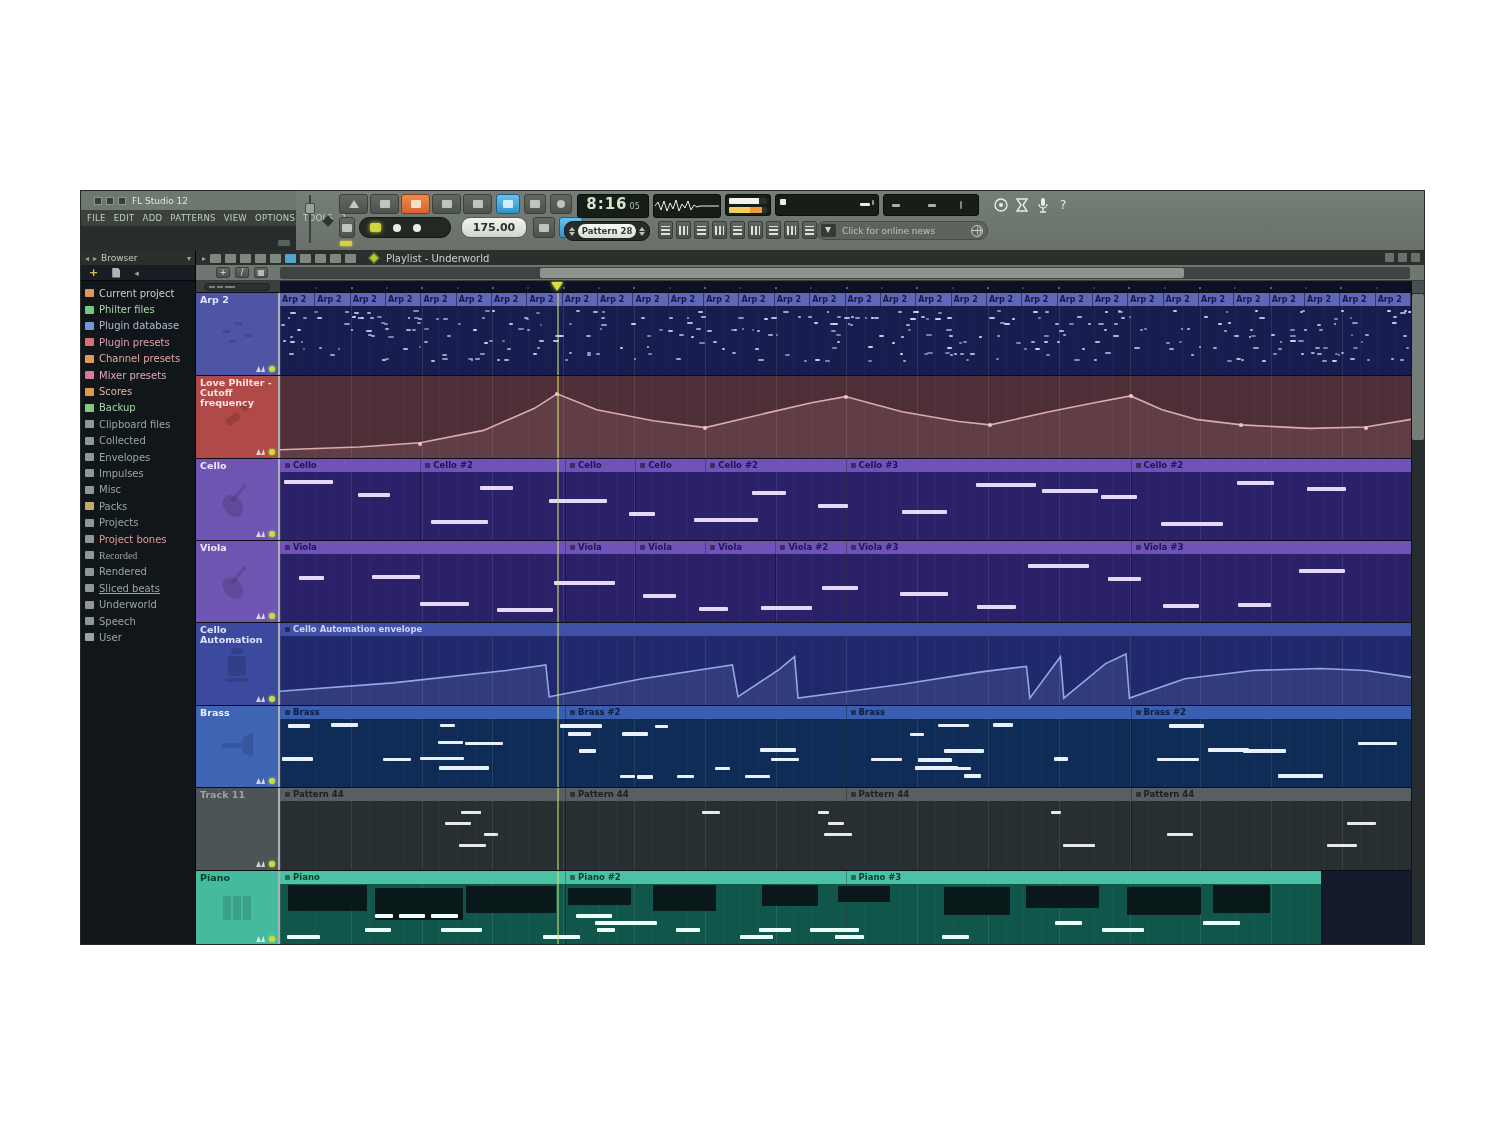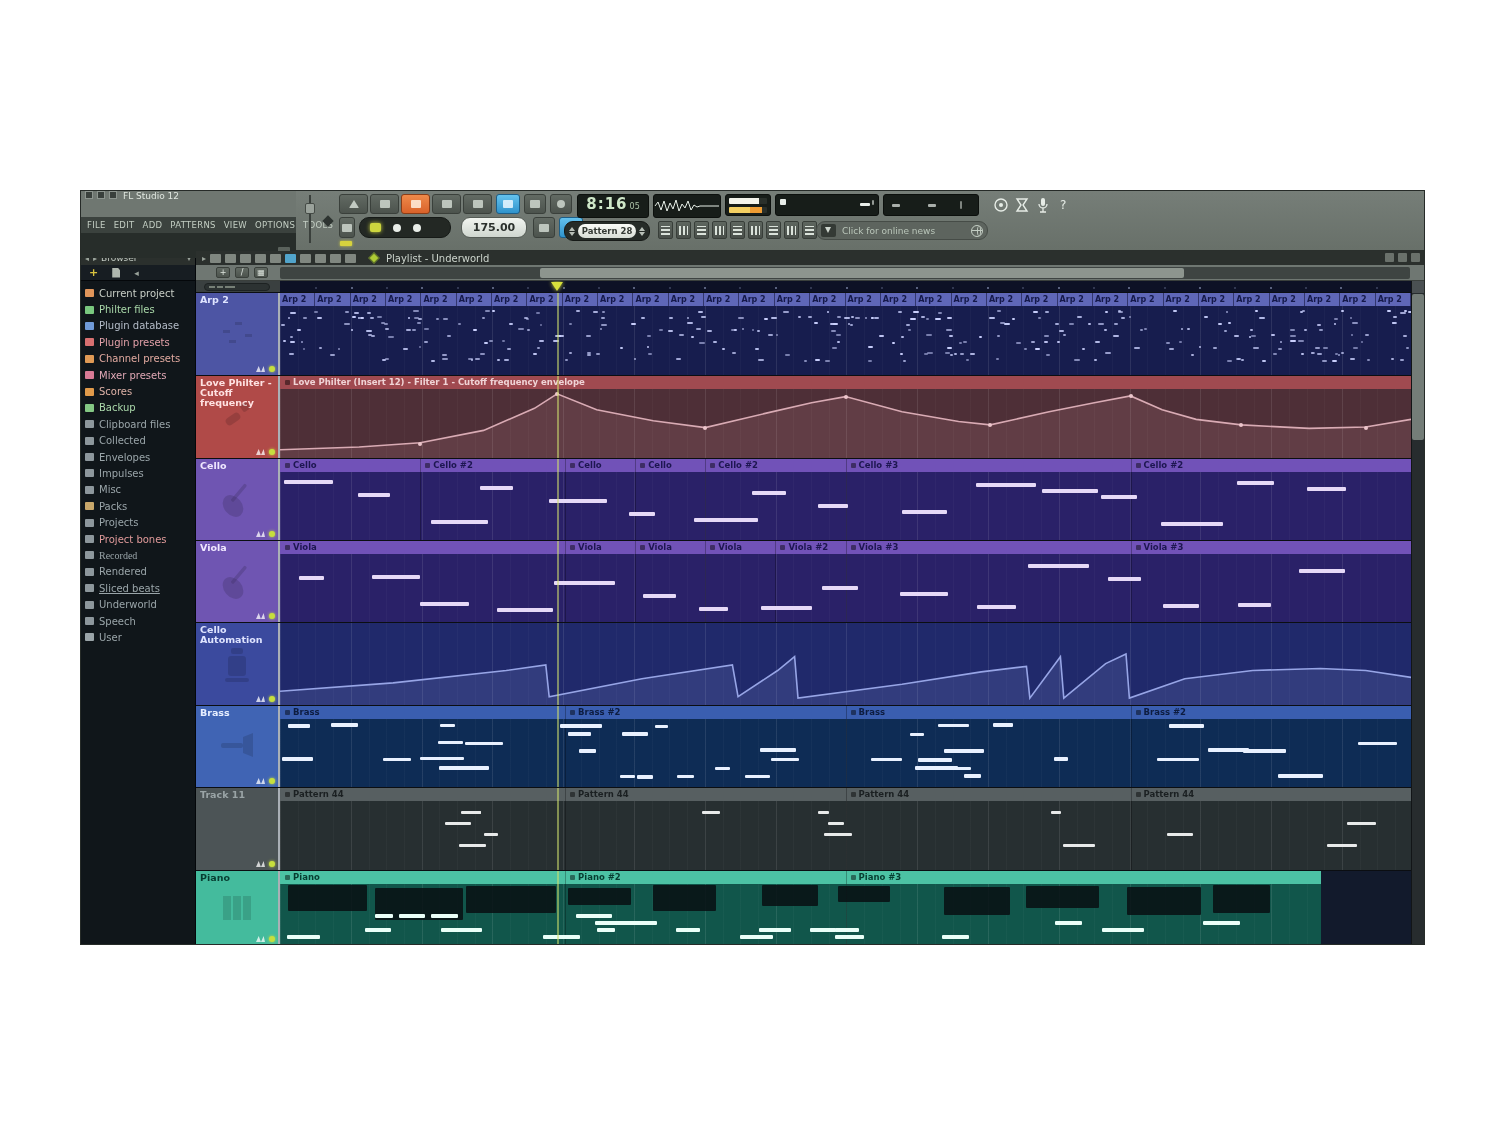--- a/index.html
+++ b/index.html
@@ -4,21 +4,21 @@
 <style>
   html,body{margin:0;padding:0;width:1500px;height:1125px;background:#ffffff;
     font-family:"DejaVu Sans",sans-serif;-webkit-font-smoothing:antialiased;}
   *{box-sizing:border-box;}
   .window{position:absolute;left:80px;top:190px;width:1345px;height:755px;
     background:#6f7772;border:1px solid #262b28;overflow:hidden;font-size:10px;color:#d6ddd6;}
 
   
   .chrome{position:relative;height:60px;background:linear-gradient(#767e78,#687069);border-bottom:1px solid #2a2f2c;}
   .titleblock{position:absolute;left:0;top:0;width:215px;height:60px;}
-  .titlerow{height:26px;display:flex;gap:4px;padding:0 4px;background:#6f7771;}
+  .titlerow{height:19px;display:flex;align-items:center;gap:4px;padding:0 13px;background:#6f7771;}
   .winglyph{width:8px;height:8px;background:#39403c;border:1px solid #8d958f;}
   .apptitle{font-size:9px;color:#dfe6df;margin-left:2px;white-space:nowrap;}
   .menurow{height:16px;display:flex;align-items:center;gap:8px;padding:0 6px;background:#3b423e;}
   .menurow span{font-size:8.5px;color:#c3cec3;letter-spacing:.3px;cursor:default;}
   .hintrow{height:25px;background:#272d2a;position:relative;}
   .hintrow .hintmark{position:absolute;right:6px;bottom:5px;width:12px;height:6px;background:#5a625c;border-radius:1px;}
   .vslider{position:absolute;left:224px;top:4px;width:10px;height:48px;}
   .vslider .trk{position:absolute;left:4px;top:0;width:2px;height:100%;background:#3a403c;}
   .vslider .hnd{position:absolute;left:0;top:8px;width:10px;height:11px;background:#9aa29b;border:1px solid #454b46;border-radius:2px;}
   .diamond{position:absolute;left:243px;top:26px;width:8px;height:8px;background:#2e3431;transform:rotate(45deg);}
@@ -851,26 +851,20 @@
                     <g fill="rgba(0,0,0,0.28)">
                       <rect x="10" y="22" width="16" height="8" rx="4" transform="rotate(-35 18 26)"></rect>
                       <rect x="26" y="10" width="8" height="8" rx="2" transform="rotate(-35 30 14)"></rect>
                     </g>
                   </svg></div>
                 <div class="tmini"></div>
                 <div class="tled"></div>
               </div>
               <div class="tcontent" style="background: rgb(78, 47, 55); margin-right: 13px;">
                 <div class="grid"></div>
-                <div class="strip" style="background: rgb(160, 74, 80);">
-                  <div class="cliplabel" style="left: 2px; color: rgb(240, 212, 214);">
-                    <span class="cbx"></span>
-                    <span>Love Philter (Insert 12) - Filter 1 - Cutoff frequency envelope</span>
-                  </div>
-                </div>
                 <svg class="autosvg" viewBox="0 0 100 100" preserveAspectRatio="none">
                   <polygon points="0,88 7.000000000000001,84 12.4,78 18,60 22.5,28.000000000000004 24.5,7.000000000000001 28.000000000000004,30 33,46 37.6,56.00000000000001 43,35 47,20 50,11 55.00000000000001,33 60,47 62.8,52 68,33 72,20 75.2,10 78,30 81,44 85,52 91,56.99999999999999 96,55.00000000000001 100,44 100,100 0,100" fill="rgba(235,165,170,0.13)"></polygon>
                   <polyline points="0,88 7.000000000000001,84 12.4,78 18,60 22.5,28.000000000000004 24.5,7.000000000000001 28.000000000000004,30 33,46 37.6,56.00000000000001 43,35 47,20 50,11 55.00000000000001,33 60,47 62.8,52 68,33 72,20 75.2,10 78,30 81,44 85,52 91,56.99999999999999 96,55.00000000000001 100,44" fill="none" stroke="#d9abb4" stroke-width="1.6" vector-effect="non-scaling-stroke"></polyline>
                 </svg>
                 <div class="adot" style="left: 12.4%; top: 67.6px; background: rgb(236, 198, 204);"></div>
                 <div class="adot" style="left: 24.5%; top: 17.9px; background: rgb(236, 198, 204);"></div>
                 <div class="adot" style="left: 37.6%; top: 52.2px; background: rgb(236, 198, 204);"></div>
                 <div class="adot" style="left: 50%; top: 20.7px; background: rgb(236, 198, 204);"></div>
                 <div class="adot" style="left: 62.8%; top: 49.4px; background: rgb(236, 198, 204);"></div>
                 <div class="adot" style="left: 75.2%; top: 20px; background: rgb(236, 198, 204);"></div>
@@ -1023,20 +1017,26 @@
                       <rect x="16" y="8" width="12" height="6" rx="2"></rect>
                       <rect x="13" y="16" width="18" height="20" rx="3"></rect>
                       <rect x="10" y="38" width="24" height="4" rx="2"></rect>
                     </g>
                   </svg></div>
                 <div class="tmini"></div>
                 <div class="tled"></div>
               </div>
               <div class="tcontent" style="background: rgb(32, 41, 107); margin-right: 13px;">
                 <div class="grid"></div>
+                <div class="strip" style="background: rgb(66, 81, 168);">
+                  <div class="cliplabel" style="left: 2px; color: rgb(205, 213, 242);">
+                    <span class="cbx"></span>
+                    <span>Cello Automation envelope</span>
+                  </div>
+                </div>
                 <svg class="autosvg" viewBox="0 0 100 100" preserveAspectRatio="none">
                   <polygon points="0,80 10,68 20,50 23.5,42 23.799999999999997,88 32,62 40,42 40.5,88 44,50 45.5,30 45.800000000000004,90 55.00000000000001,70 62,52 66,44 66.3,90 69,30 69.3,90 73,40 74.8,26 75.1,90 80,62 86,50 92,47 96,50 100,60 100,100 0,100" fill="rgba(160,175,240,0.14)"></polygon>
                   <polyline points="0,80 10,68 20,50 23.5,42 23.799999999999997,88 32,62 40,42 40.5,88 44,50 45.5,30 45.800000000000004,90 55.00000000000001,70 62,52 66,44 66.3,90 69,30 69.3,90 73,40 74.8,26 75.1,90 80,62 86,50 92,47 96,50 100,60" fill="none" stroke="#97a5e6" stroke-width="1.6" vector-effect="non-scaling-stroke"></polyline>
                 </svg>
                 <div class="playhead" style="left: 24.5%;"></div>
               </div>
             </div>
             <div class="trow" style="height: 82px;">
               <div class="thead" style="background: rgb(64, 100, 180);">
                 <div class="tname" style="color: rgb(230, 238, 255); width: 74px; white-space: normal;">Brass</div>

